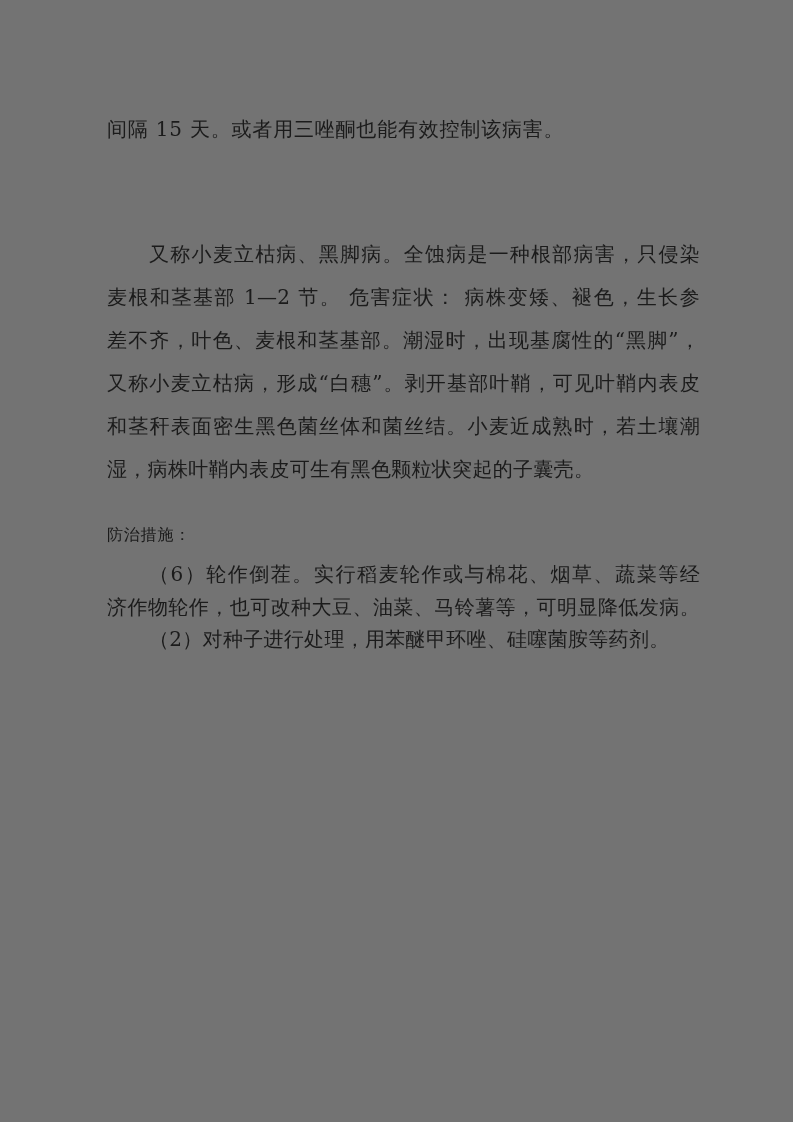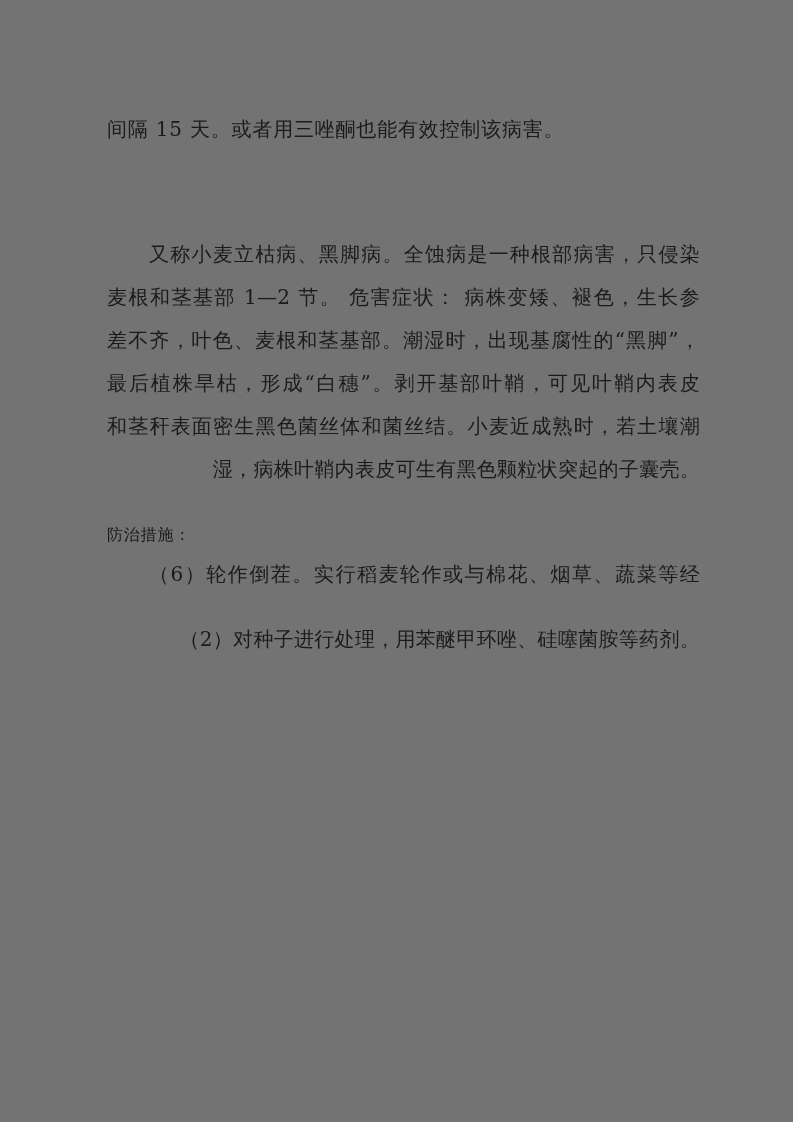--- a/index.html
+++ b/index.html
@@ -47,21 +47,20 @@
       width: 593px;
       margin: 0;
     }
     .desc  { top: 233px; }
     .item1 { top: 558px; }
     .item2 { top: 623px; }
     .tline {
       font-size: 20px;
       letter-spacing: 0.3px;
       line-height: 43px;
-      text-align: right;
     }
     .item1 .tline, .item2 .tline {
       line-height: 33px;
     }
     .fill {
       text-align: justify;
       text-align-last: justify;
       text-justify: inter-character;
     }
     .indent {
@@ -84,28 +83,29 @@
 
 <div class="page">
 
   <p class="cont-line">间隔 15 天。或者用三唑酮也能有效控制该病害。</p>
 
 
   <div class="para desc">
     <div class="tline fill indent">又称小麦立枯病、黑脚病。全蚀病是一种根部病害，只侵染</div>
     <div class="tline fill">麦根和茎基部 1—2 节。 危害症状： 病株变矮、褪色，生长参</div>
     <div class="tline fill">差不齐，叶色、麦根和茎基部。潮湿时，出现基腐性的“黑脚”，</div>
-    <div class="tline fill">最后植株旱枯，形成“白穗”。剥开基部叶鞘，可见叶鞘内表皮</div>
+    <div class="tline fill">又称小麦立枯病，形成“白穗”。剥开基部叶鞘，可见叶鞘内表皮</div>
     <div class="tline fill">和茎秆表面密生黑色菌丝体和菌丝结。小麦近成熟时，若土壤潮</div>
     <div class="tline">湿，病株叶鞘内表皮可生有黑色颗粒状突起的子囊壳。</div>
   </div>
 
   <p class="measures-label">防治措施：</p>
 
   <div class="para item1">
     <div class="tline fill indent">（6）轮作倒茬。实行稻麦轮作或与棉花、烟草、蔬菜等经</div>
+    <div class="tline fill">济作物轮作，也可改种大豆、油菜、马铃薯等，可明显降低发病。</div>
   </div>
 
   <div class="para item2">
     <div class="tline indent">（2）对种子进行处理，用苯醚甲环唑、硅噻菌胺等药剂。</div>
   </div>
 
 </div>
 
 </body></html>

